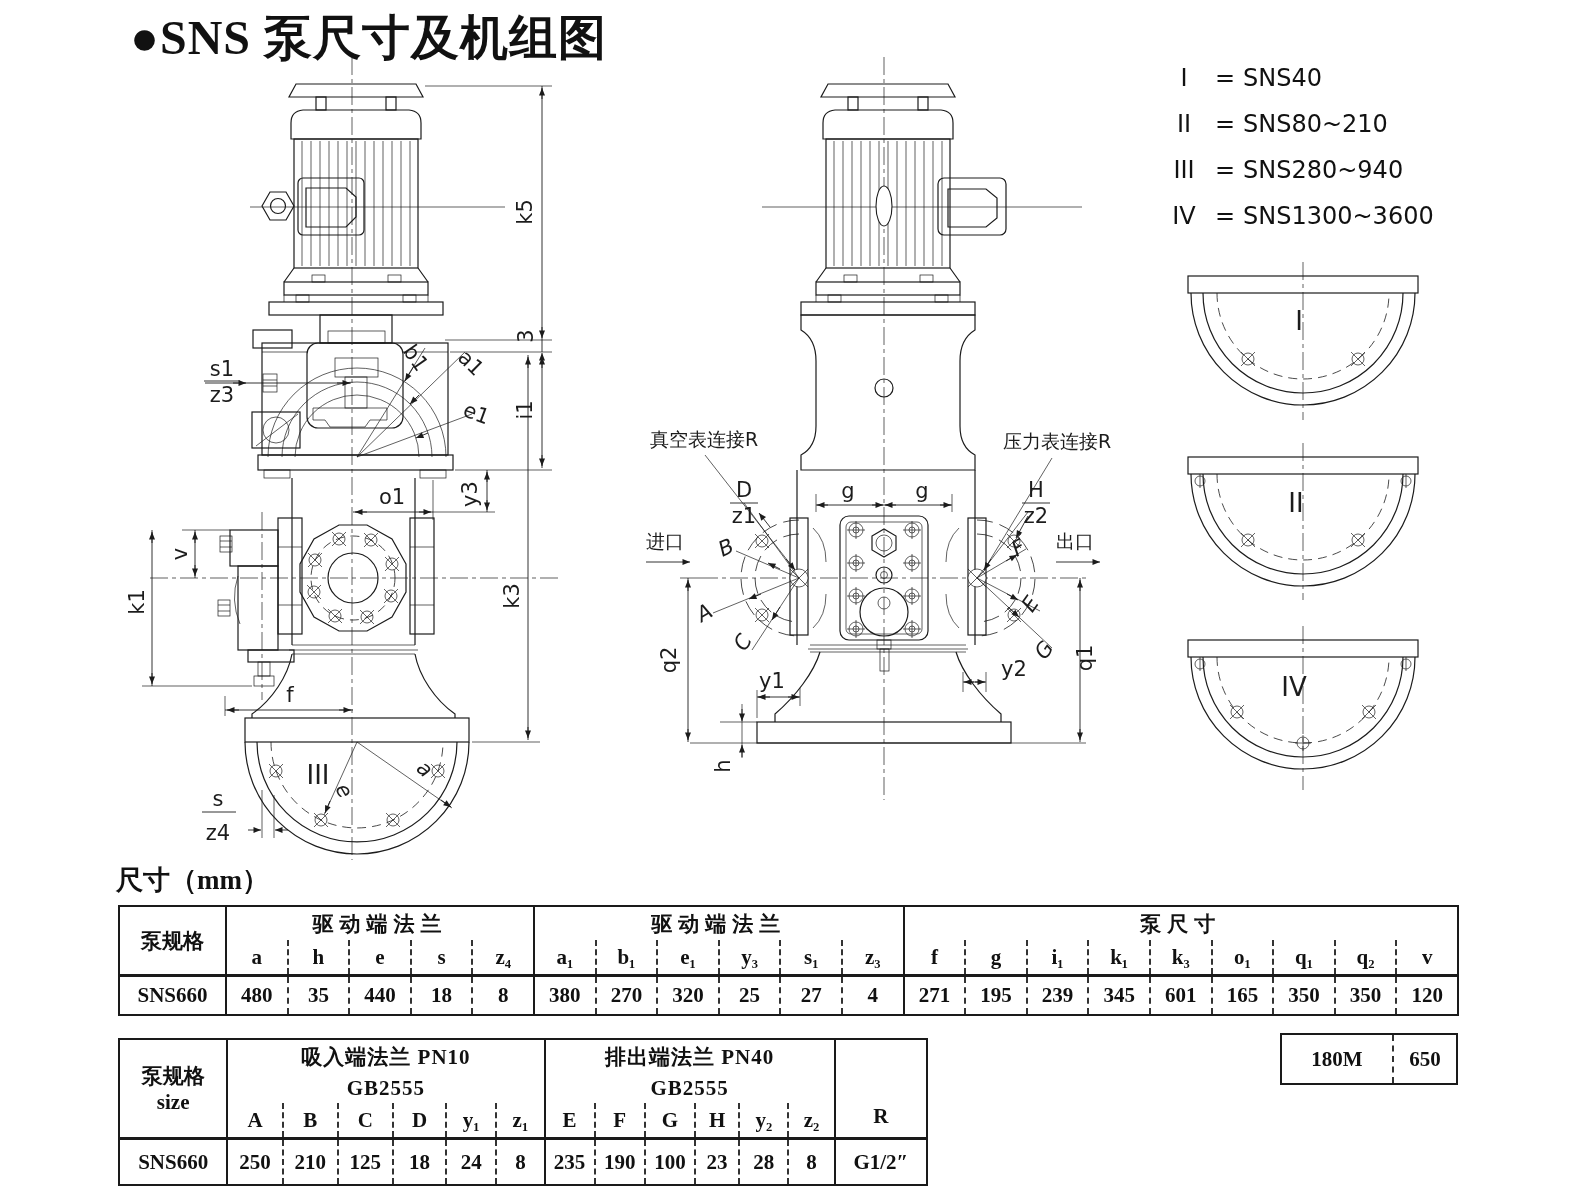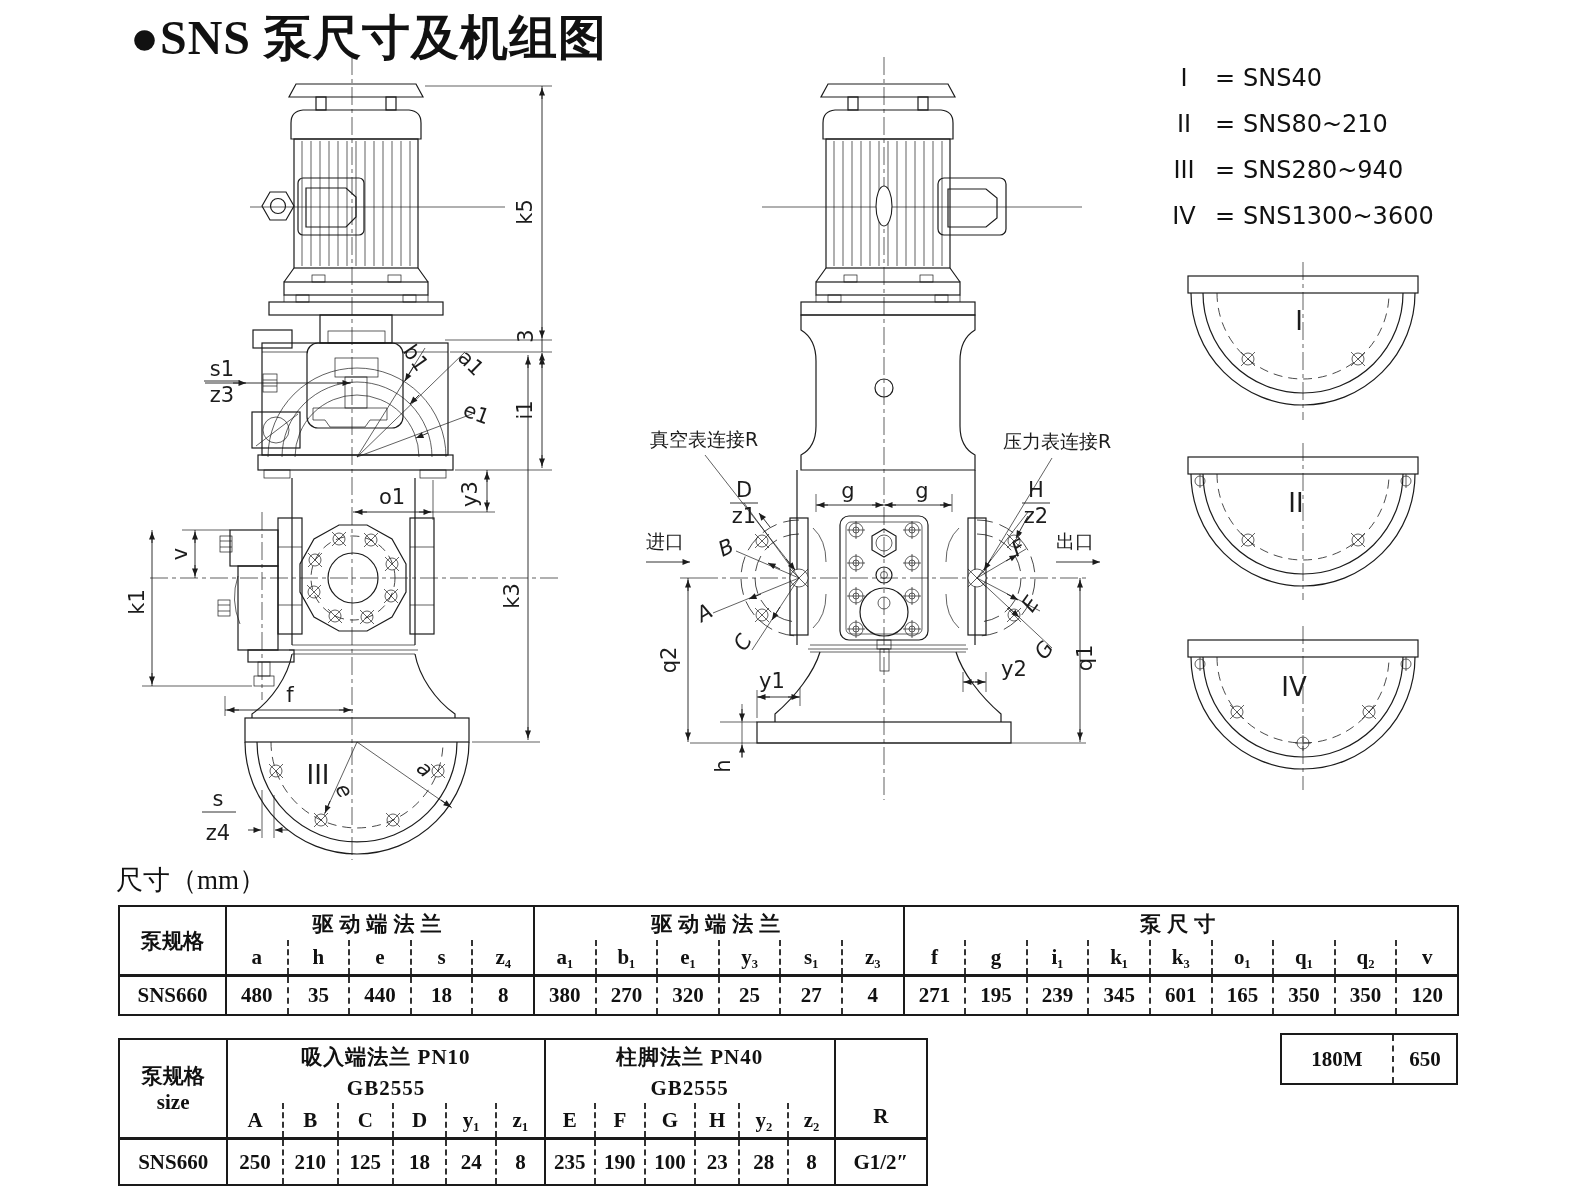--- a/index.html
+++ b/index.html
@@ -18,21 +18,21 @@
   .cl{stroke:#1c1c1c;stroke-width:.7;fill:none;stroke-dasharray:18 4 4 4}
   .dsh{stroke:#1c1c1c;stroke-width:.8;fill:none;stroke-dasharray:9 6}
   .dsh2{stroke:#1c1c1c;stroke-width:.8;fill:none;stroke-dasharray:16 7}
   .dim{stroke:#1c1c1c;stroke-width:.9;fill:none}
   .ar{stroke:#1c1c1c;stroke-width:.9;fill:none;marker-end:url(#ar)}
   text.cad{font-family:"DejaVu Sans",sans-serif;font-size:21px;fill:#1c1c1c}
   text.cadi{font-family:"DejaVu Sans",sans-serif;font-size:21px;font-style:italic;fill:#1c1c1c}
   text.cjk{font-family:"DejaVu Sans",sans-serif;font-size:19px;fill:#1c1c1c}
   text.rom{font-family:"DejaVu Sans",sans-serif;font-size:26px;fill:#1c1c1c}
   
-  #dimnote{left:116px;top:862px;font-size:27px;font-weight:normal}
+  #dimnote{left:116px;top:862px;font-size:27px;font-weight:bold}
   table{position:absolute;border-collapse:collapse;table-layout:fixed;background:#fff}
   td{font-family:"Liberation Serif",serif;font-size:21px;font-weight:600;text-align:center;vertical-align:middle;padding:0;color:#111}
   #t1{left:118px;top:905px;width:1339px;border:2.5px solid #1a1a1a}
   #t2{left:118px;top:1038px;width:810px;border:2.5px solid #1a1a1a}
   #t3{left:1280px;top:1033px;width:178px;border:2.5px solid #1a1a1a}
   .bl{border-left:2px dashed #333}
   .bs{border-left:2.5px solid #1a1a1a}
   .hb{border-bottom:3.5px solid #1a1a1a}
   .g{height:33px;letter-spacing:6px}
   .c{height:34px}
@@ -563,21 +563,21 @@
       <col style="width:46px">
     <col style="width:92px">
   </colgroup>
   <tbody>
       <tr>
     <td rowspan="3" class="hb">
       <div>泵规格</div>
       <div>size</div>
     </td>
     <td colspan="6" class="g bs">吸入端法兰 PN10</td>
-    <td colspan="6" class="g bs">柱脚法兰 PN40</td>
+    <td colspan="6" class="g bs">排出端法兰 PN40</td>
     <td rowspan="3" class="bs hb rcell">R</td>
   </tr>
   <tr>
     <td colspan="6" class="sub bs">GB2555</td>
     <td colspan="6" class="sub bs">GB2555</td>
   </tr>
   <tr>
     <td class="c hb bs">A</td>
     <td class="c hb bl">B</td>
     <td class="c hb bl">C</td>

